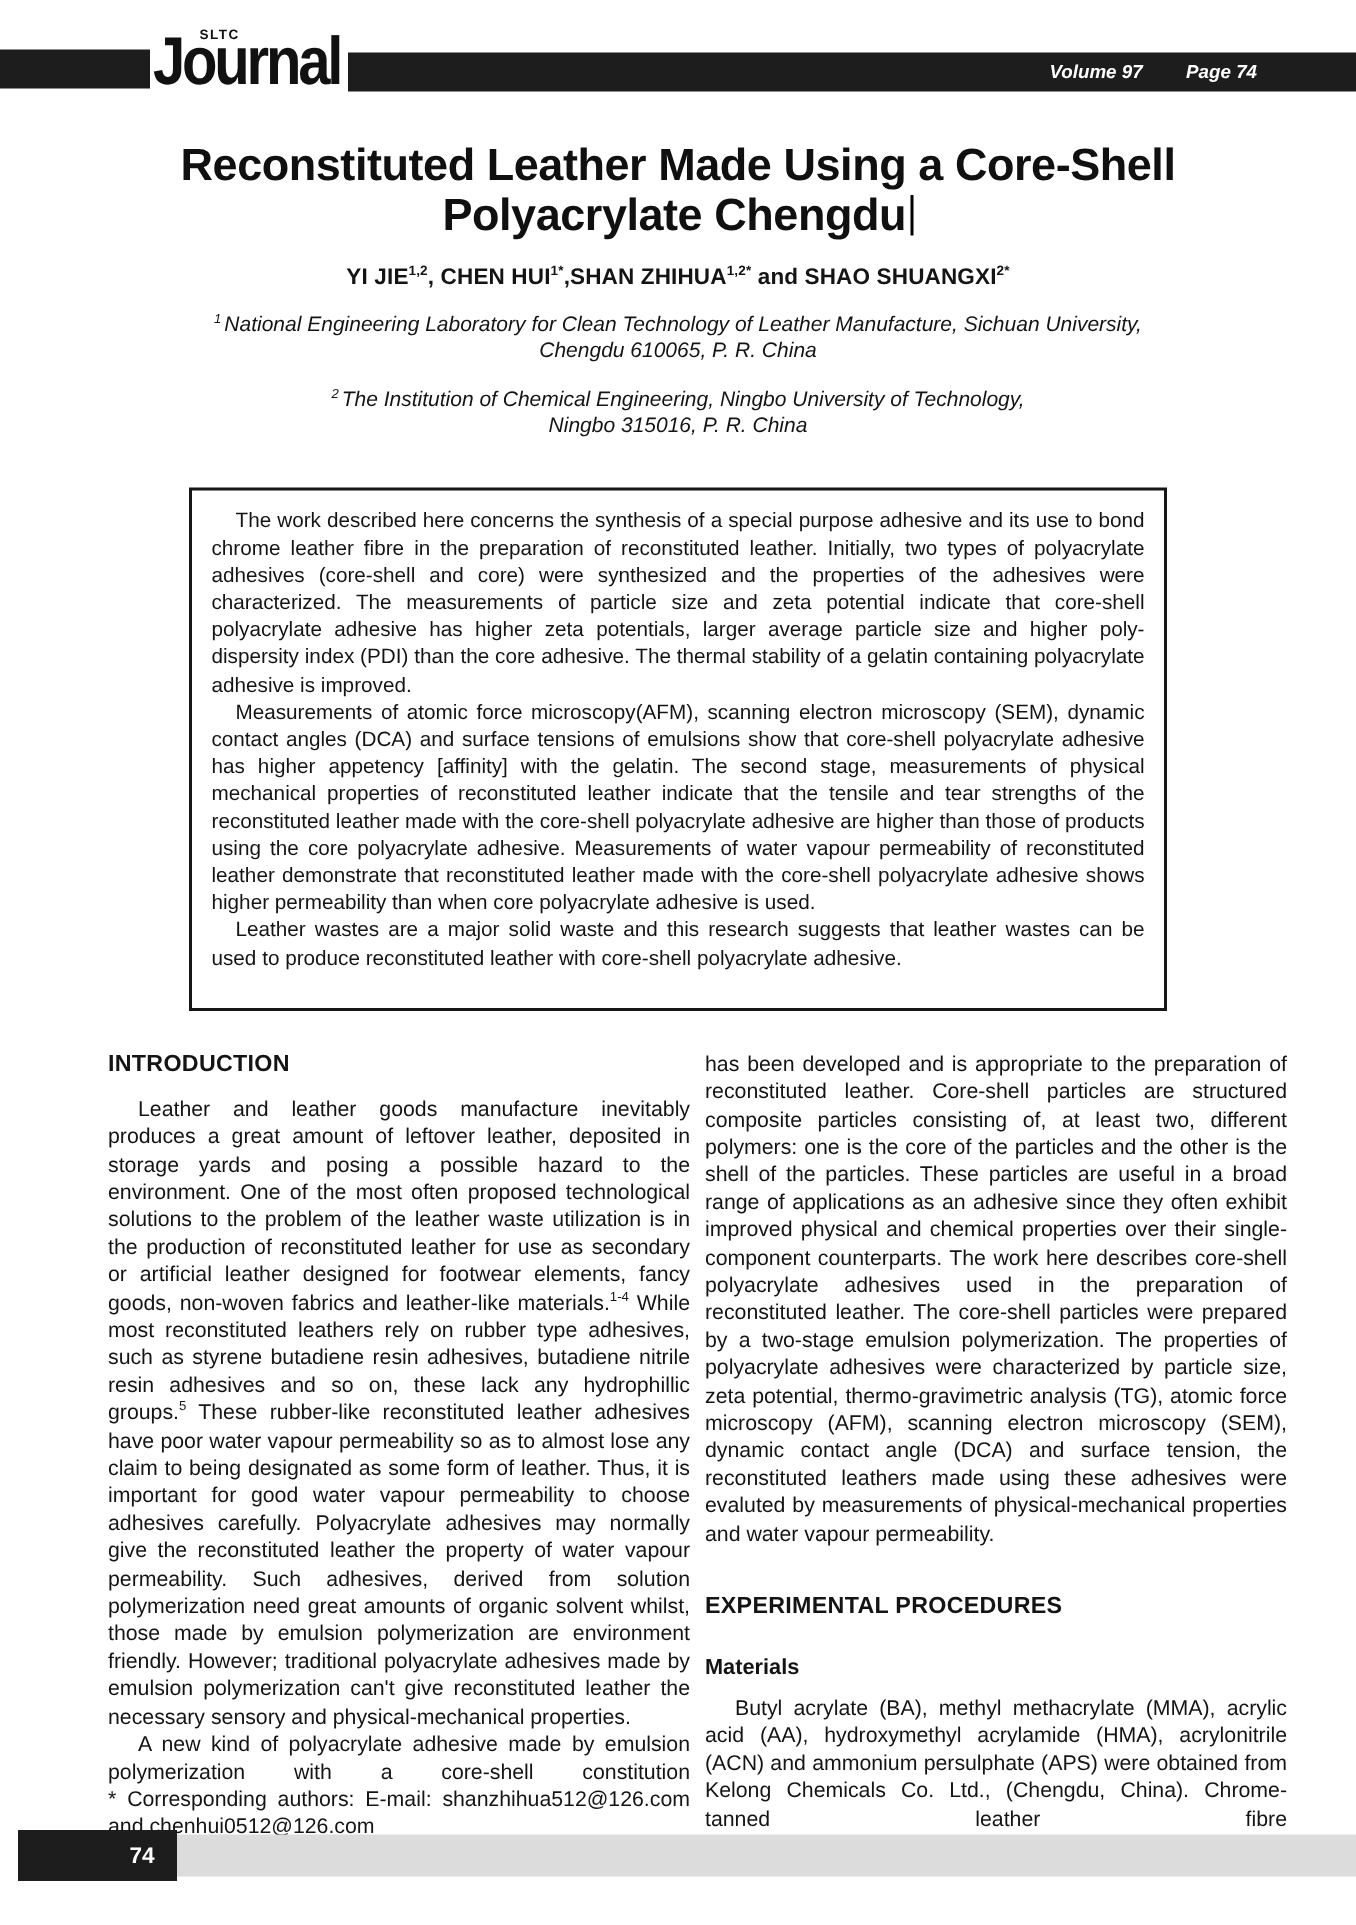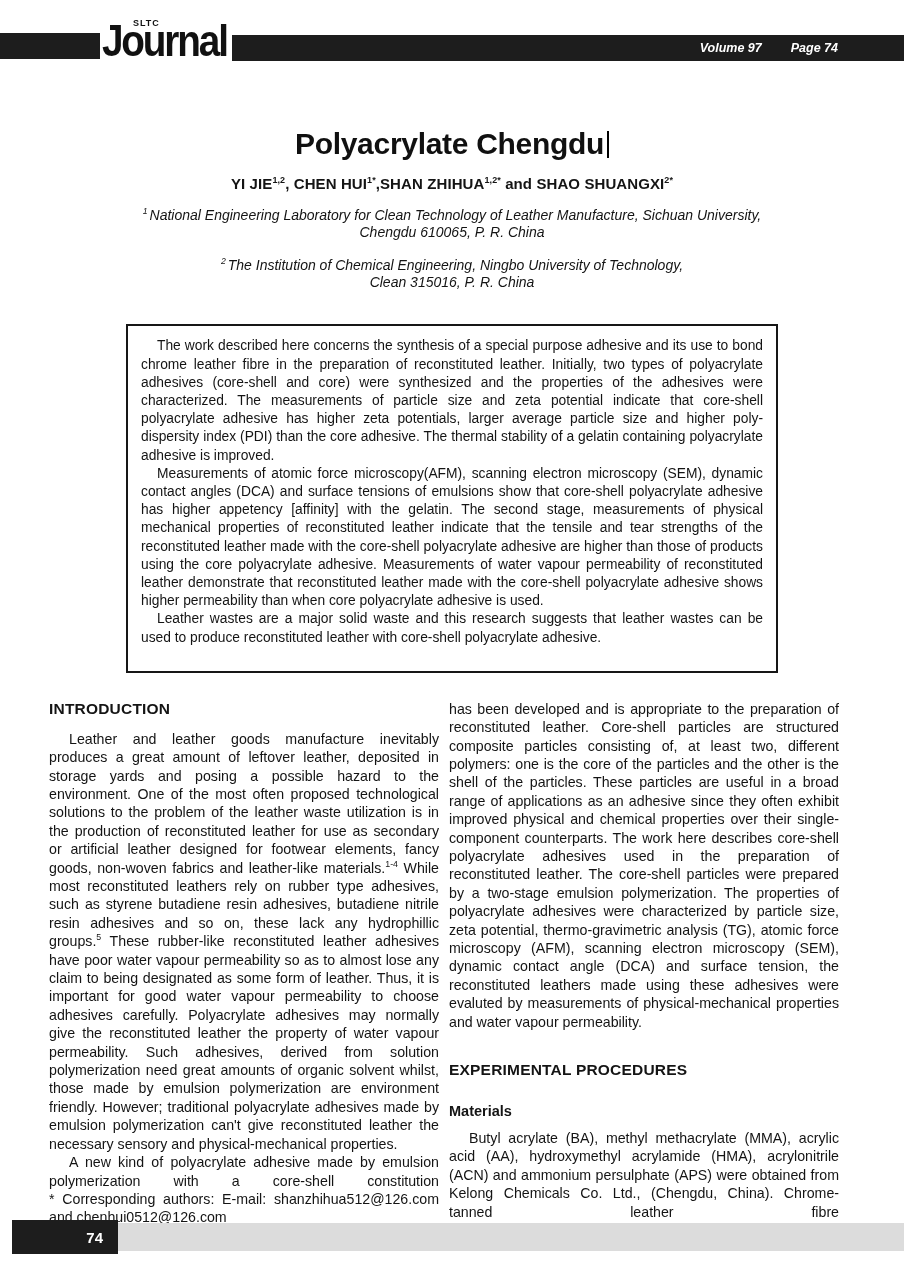--- a/index.html
+++ b/index.html
@@ -68,21 +68,21 @@
   }
   .summary-heading { font-size: 14px; font-weight: bold; margin: 0 0 13px; }
   .summary-box p {
     margin: 0; font-size: 13.8px; line-height: 18.2px;
     text-align: justify; text-indent: 16px;
   }
 
   
   .columns {
     display: flex; gap: 10px;
-    padding: 0 46px 0 49px; margin-top: 27px;
+    padding: 0 46px 0 72px; margin-top: 27px;
   }
   .col { width: 390px; }
   .section-heading {
     font-size: 15.5px; font-weight: bold; margin: 0 0 12px;
     letter-spacing: 0.2px;
   }
   .section-heading.spaced { margin-top: 30px; }
   .sub-heading { font-size: 14.5px; font-weight: bold; margin: 24px 0 10px; }
   .col p {
     margin: 0; font-size: 14.2px; line-height: 18.4px;
@@ -120,35 +120,35 @@
       <span class="logo-abbr">SLTC</span>
       <span class="logo-text">Journal</span>
     </div>
     <div class="bar-right">
       <span class="vol">Volume 97</span>
       <span>Page 74</span>
     </div>
   </div>
 
   <div class="title">
-    <br>
+    <span>Reconstituted Leather Made Using a Core-Shell</span><br>
     <span>Polyacrylate Chengdu</span><span class="caret"></span>
   </div>
 
   <div class="authors">
     <span>YI JIE</span><sup>1,2</sup><span>, CHEN HUI</span><sup>1*</sup><span>,SHAN ZHIHUA</span><sup>1,2*</sup><span> and SHAO SHUANGXI</span><sup>2*</sup>
   </div>
 
   <div class="affil">
     <sup>1</sup><span>National Engineering Laboratory for Clean Technology of Leather Manufacture, Sichuan University,</span><br>
     <span>Chengdu 610065, P. R. China</span>
   </div>
   <div class="affil">
     <sup>2</sup><span>The Institution of Chemical Engineering, Ningbo University of Technology,</span><br>
-    <span>Clean 315016, P. R. China</span>
+    <span>Ningbo 315016, P. R. China</span>
   </div>
 
   <div class="summary-box">
     <p>The work described here concerns the synthesis of a special purpose adhesive and its use to bond chrome leather fibre in the preparation of reconstituted leather. Initially, two types of polyacrylate adhesives (core-shell and core) were synthesized and the properties of the adhesives were characterized. The measurements of particle size and zeta potential indicate that core-shell polyacrylate adhesive has higher zeta potentials, larger average particle size and higher poly-dispersity index (PDI) than the core adhesive. The thermal stability of a gelatin containing polyacrylate adhesive is improved.</p>
     <p>Measurements of atomic force microscopy(AFM), scanning electron microscopy (SEM), dynamic contact angles (DCA) and surface tensions of emulsions show that core-shell polyacrylate adhesive has higher appetency [affinity] with the gelatin. The second stage, measurements of physical mechanical properties of reconstituted leather indicate that the tensile and tear strengths of the reconstituted leather made with the core-shell polyacrylate adhesive are higher than those of products using the core polyacrylate adhesive. Measurements of water vapour permeability of reconstituted leather demonstrate that reconstituted leather made with the core-shell polyacrylate adhesive shows higher permeability than when core polyacrylate adhesive is used.</p>
     <p>Leather wastes are a major solid waste and this research suggests that leather wastes can be used to produce reconstituted leather with core-shell polyacrylate adhesive.</p>
   </div>
 
   <div class="columns">
 

